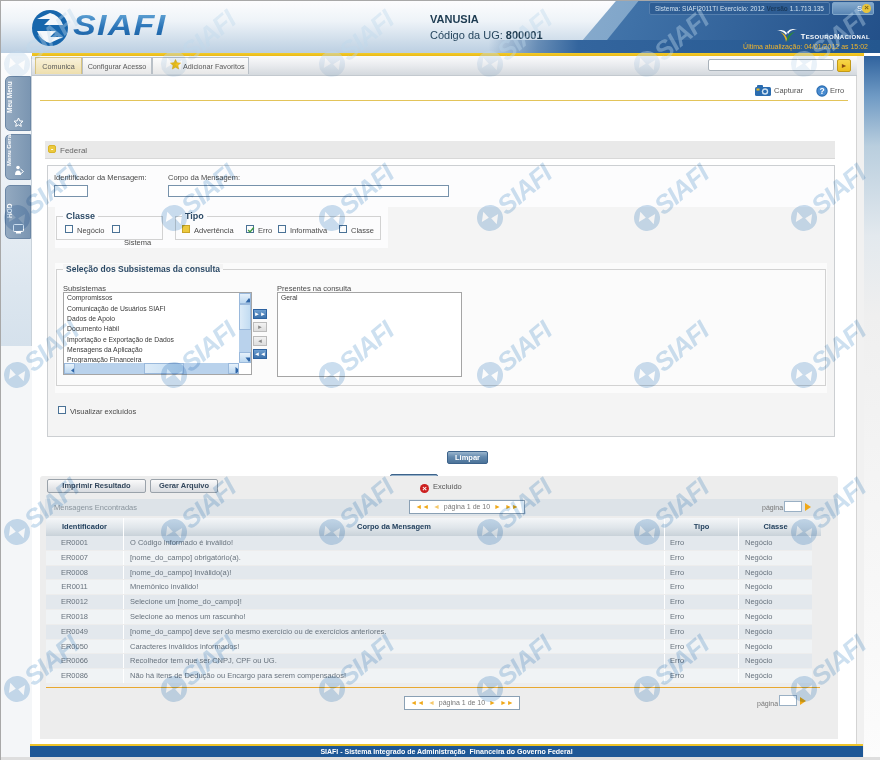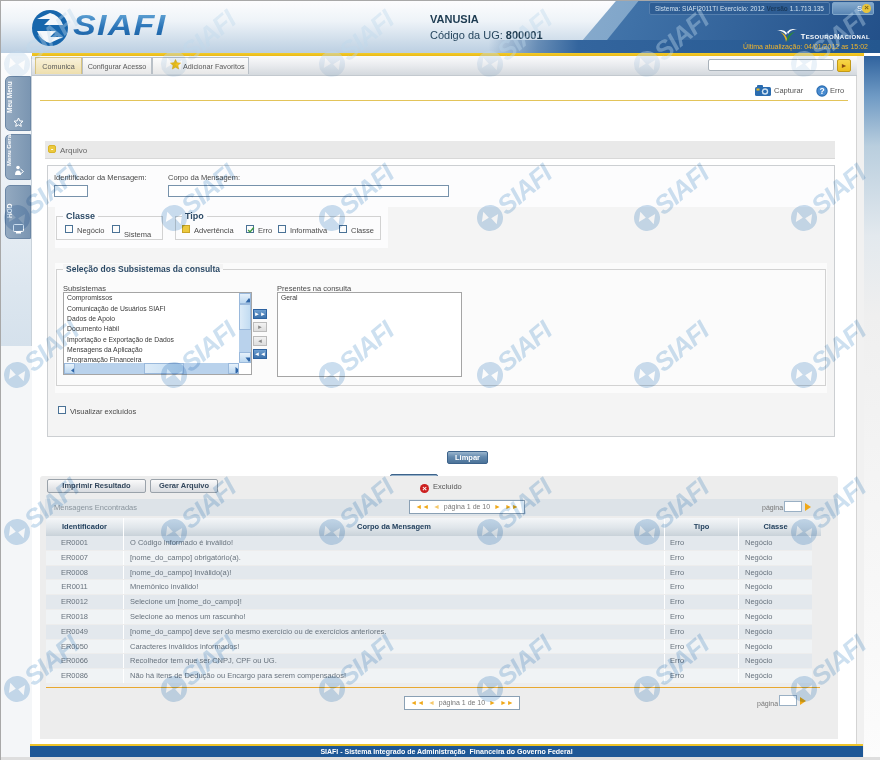--- a/index.html
+++ b/index.html
@@ -194,37 +194,37 @@
   <svg class="abs" style="left:784px;top:9px;" width="12" height="12" viewBox="0 0 12 12">
       <circle cx="6" cy="6" r="5.7" fill="#2a6cb0"></circle>
       <circle cx="6" cy="6" r="4.6" fill="#4a8cd0"></circle>
       <text x="6" y="9" font-size="8.5" font-weight="bold" fill="#fff" text-anchor="middle" font-family="Liberation Sans">?</text>
     </svg>
   <div id="ajuda" class="abs">Erro</div>
   <div id="titleline" class="abs"></div>
 
   <div id="filtrosbar" class="abs">
       <span class="ico">-</span>
-      <span class="lbl">Arquivo</span>
+      <span class="lbl">Federal</span>
     </div>
   <div id="filterbox" class="abs">
     <div class="abs" style="left:0;top:0;width:786px;height:41px;background:#fcfcfd;"></div>
     <div class="abs" style="left:7px;top:41px;width:333px;height:41px;background:#fcfcfd;"></div>
     <div class="abs" style="left:7px;top:97px;width:772px;height:130px;background:#fbfbfb;"></div>
     <div class="flabel" style="left:6px;top:7px;">Identificador da Mensagem:</div>
     <div class="finput" style="left:6px;top:19px;width:34px;height:12px;"></div>
     <div class="flabel" style="left:120px;top:7px;">Corpo da Mensagem:</div>
     <div class="finput" style="left:120px;top:19px;width:281px;height:12px;"></div>
 
     <div class="fset" style="left:8px;top:50px;width:107px;height:24px;">
       <span class="leg">Classe</span>
       <span class="cb" style="left:8px;top:8px;"></span>
         <span class="cblbl" style="left:20px;top:9px;">Negócio</span>
       <span class="cb" style="left:55px;top:8px;"></span>
-        <span class="cblbl" style="left:67px;top:13px;">Sistema</span>
+        <span class="cblbl" style="left:67px;top:21px;">Sistema</span>
     </div>
     <div class="fset" style="left:127px;top:50px;width:206px;height:24px;">
       <span class="leg">Tipo</span>
       <span class="cb" style="left:6px;top:8px;background:#ecc93e;border-color:#c9a428;"></span>
         <span class="cblbl" style="left:18px;top:9px;">Advertência</span>
       <span class="cb" style="left:70px;top:8px;">
           <svg width="8" height="8" viewBox="0 0 8 8" style="display:block">
             <path d="M1.2 4 L3 6 L6.8 1.5" fill="none" stroke="#3f9a3f" stroke-width="1.4"></path>
           </svg>
         </span>

